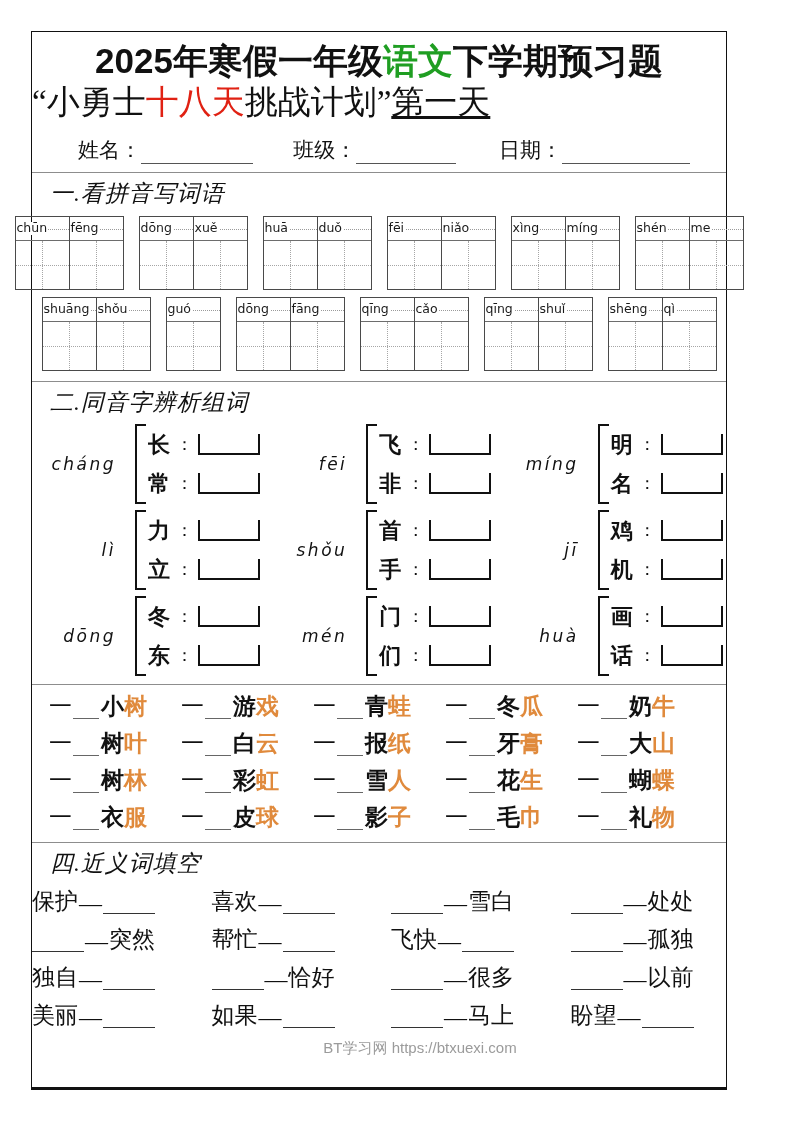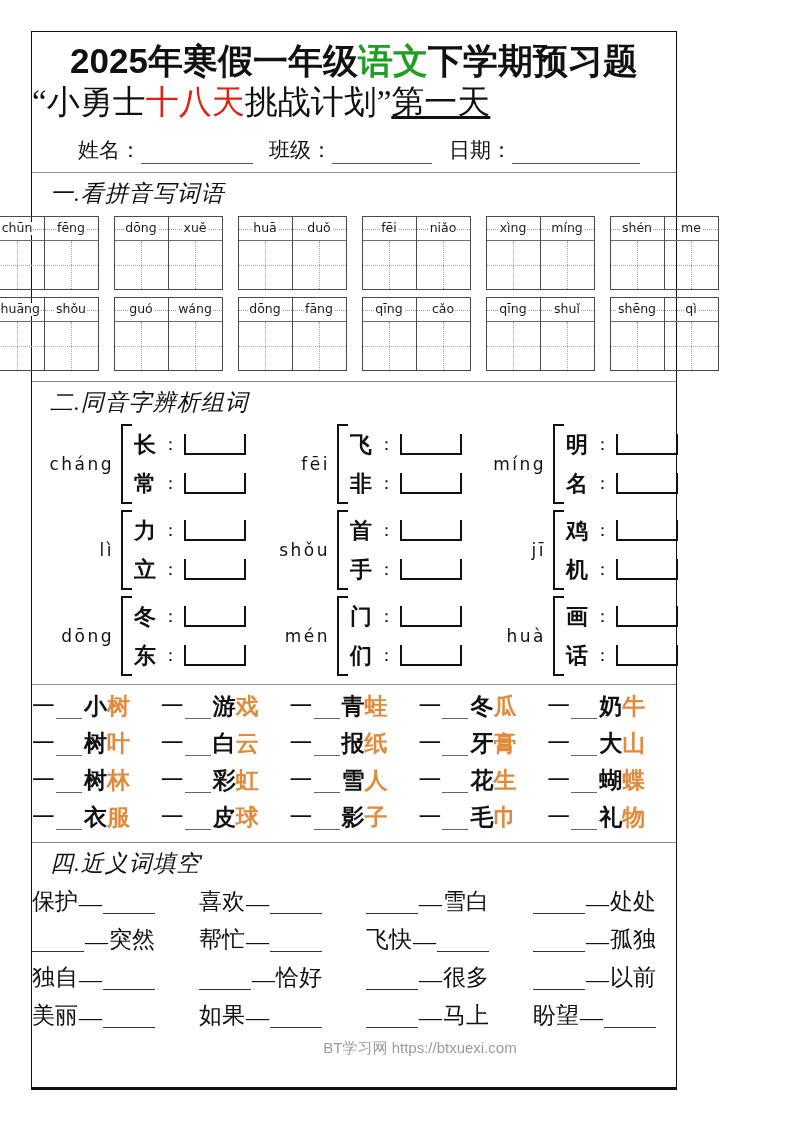--- a/index.html
+++ b/index.html
@@ -4,21 +4,21 @@
 <title>2025年寒假一年级语文下学期预习题</title>
 <style>
   html,body{margin:0;padding:0;background:#ffffff;}
   body{
     width:793px;height:1122px;overflow:hidden;
     font-family:"Liberation Serif","DejaVu Serif",serif;
     color:#111;
   }
   .page{
     position:absolute;left:31px;top:31px;
-    width:646px;height:1059px;
+    width:696px;height:1059px;
     border:1.5px solid #111;
     border-bottom:3.5px solid #111;
     box-sizing:border-box;
     background:#fff;
   }
   
   .title-main{
     text-align:center;
     font-family:"Liberation Sans","DejaVu Sans",sans-serif;
     font-weight:bold;
@@ -86,21 +86,21 @@
   }
   .cellpair{
     width:53px;
     border-right:1.2px solid #4a4a4a;
   }
   .cellpair:last-child{border-right:none;}
   .py{
     height:23px;
     border-bottom:1.6px solid #6d6d6d;
     position:relative;
-    display:flex;align-items:center;justify-content:center;
+    display:flex;align-items:center;
     font-family:"DejaVu Sans",sans-serif;
     font-size:12.5px;
     color:#1a1a1a;
     overflow:hidden;
   }
   .py:before{
     content:"";position:absolute;left:0;right:0;top:50%;
     border-top:1px dotted #9a9a9a;
   }
   .py span{position:relative;z-index:2;background:#fff;padding:0 1px;line-height:1;}
@@ -126,22 +126,23 @@
     display:flex;align-items:center;
     width:232px;
     justify-content:flex-start;
   }
   .hom-py{
     font-family:"DejaVu Sans",sans-serif;
     font-size:17px;
     letter-spacing:2.5px;
     width:84px;
     text-align:right;
-    padding-right:7px;
+    padding-right:19px;
     white-space:nowrap;
+    font-style:italic;
   }
   .brace{
     width:9px;
     align-self:stretch;
     border-left:2px solid #111;
     border-top:2px solid #111;
     border-bottom:2px solid #111;
     margin-right:2px;
     min-height:76px;
   }
@@ -347,26 +348,20 @@
             <div class="tian"></div>
           </div>
         </div>
         <div class="word-grid">
           <div class="cellpair">
             <div class="py">
               <span>guó</span>
             </div>
             <div class="tian"></div>
           </div>
-          <div class="cellpair">
-            <div class="py">
-              <span>wáng</span>
-            </div>
-            <div class="tian"></div>
-          </div>
         </div>
         <div class="word-grid">
           <div class="cellpair">
             <div class="py">
               <span>dōng</span>
             </div>
             <div class="tian"></div>
           </div>
           <div class="cellpair">
             <div class="py">

